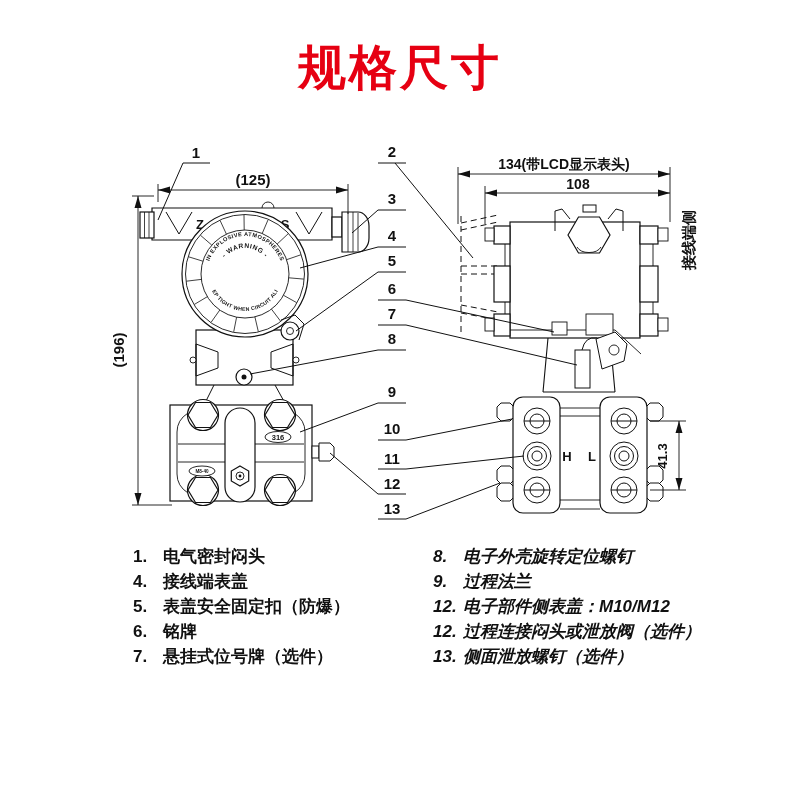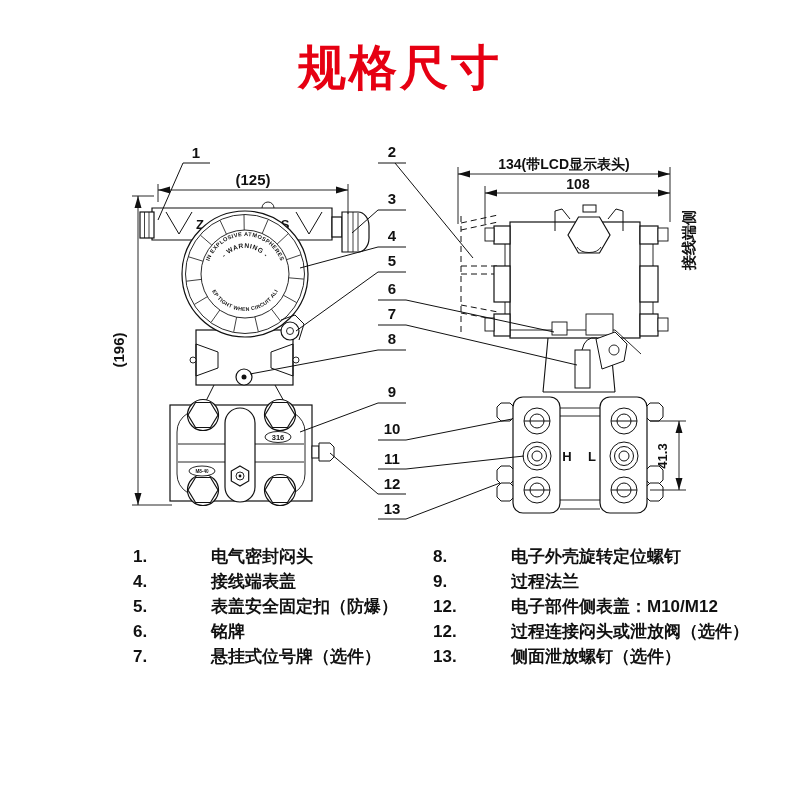--- a/index.html
+++ b/index.html
@@ -16,24 +16,24 @@
   svg .lbl{font-size:13px;}
   svg .zs{font-size:13px;}
   svg .arcA{font-size:5.6px;letter-spacing:.4px;font-weight:600;}
   svg .arcB{font-size:6.6px;letter-spacing:.6px;font-weight:600;}
   svg .arcC{font-size:5.2px;letter-spacing:.3px;font-weight:600;}
   svg .tiny{font-size:7.5px;}
   svg .micro{font-size:4.6px;}
   .legend{position:absolute;top:544px;left:0;width:800px;color:#111;}
   .lg-col{position:absolute;top:0;}
   .lg-col.left{left:133px;width:290px;}
-  .lg-col.right{left:433px;width:330px;}
+  .lg-col.right{left:433px;width:330px;font-style:italic;}
   .lg-row{height:25px;line-height:25px;font-size:17px;font-weight:bold;white-space:nowrap;}
   .lg-num{display:inline-block;width:30px;}
-  .lg-txt{display:inline-block;margin-left:48px;}
+  .lg-txt{display:inline-block;}
 </style>
 </head>
 <body>
 
 <div class="page">
 
   <div class="title">规格尺寸</div>
 
   <svg width="800" height="800" viewBox="0 0 800 800" xmlns="http://www.w3.org/2000/svg">
     <defs>

